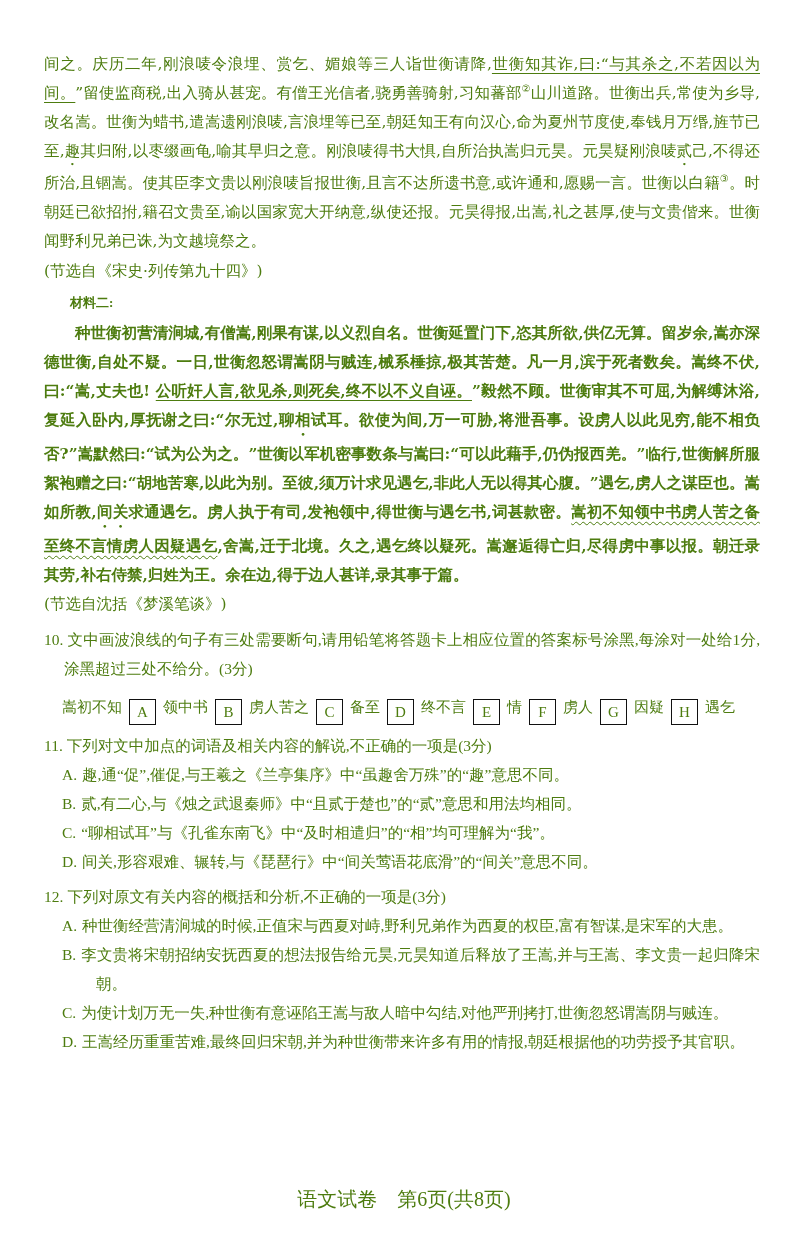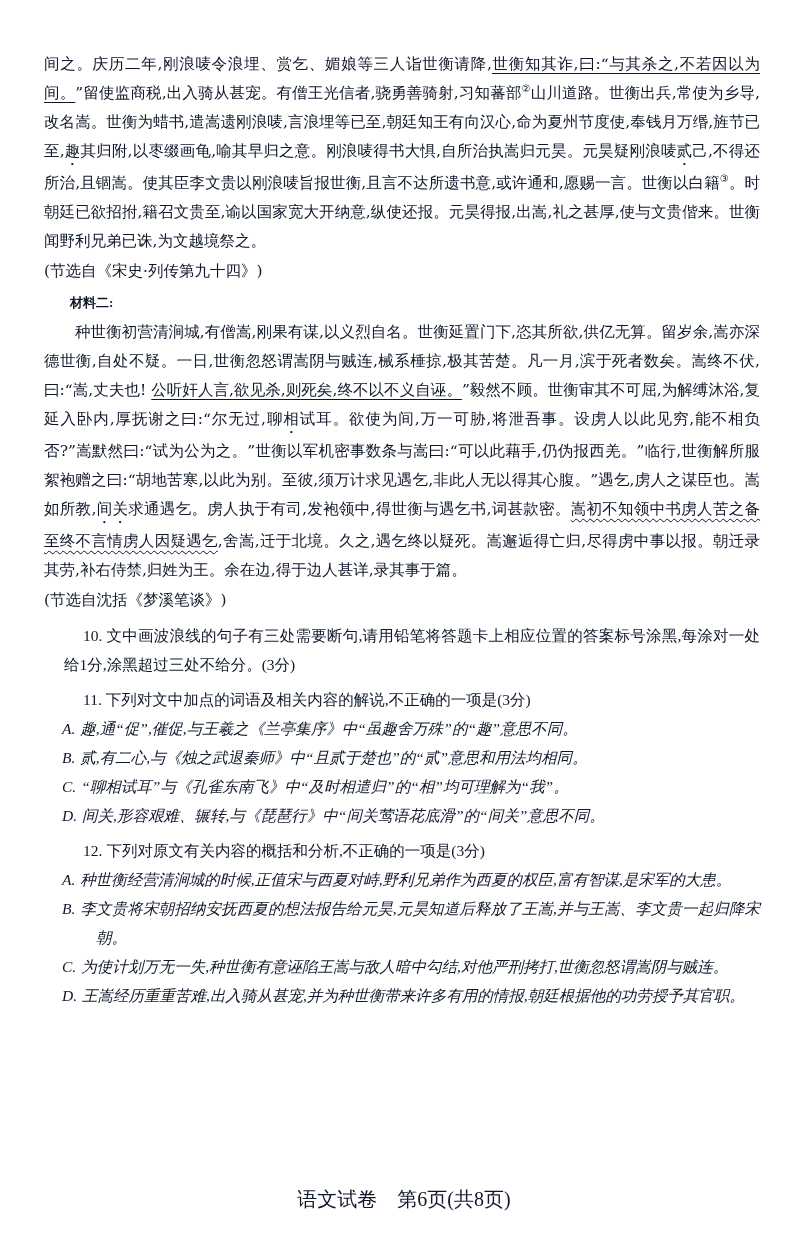--- a/index.html
+++ b/index.html
@@ -5,31 +5,31 @@
   html,body{margin:0;padding:0;background:#ffffff;}
   .page{
     position:relative;
     width:800px;
     height:1251px;
     margin:0 auto;
     background:#ffffff;
     box-sizing:border-box;
     padding:50px 40px 12px 44px;
     font-family:"Liberation Serif", serif;
-    color:#0f172a;
+    color:#4d7c0f;
     overflow:hidden;
   }
   p{margin:0;padding:0;}
   .passage{
     font-size:15.5px;
     line-height:29px;
     text-align:justify;
     font-family:"DejaVu Serif", serif;
   }
-  .passage.indent{text-indent:2em;}
+  .passage.indent{text-indent:2em;font-weight:bold;}
   .attribution{
     font-size:15.5px;
     line-height:30px;
     padding-right:8px;
     font-family:"DejaVu Serif", serif;
   }
   .material-label{
     font-size:13px;
     line-height:30px;
     font-weight:bold;
@@ -52,21 +52,21 @@
   }
   sup{font-size:10px;line-height:0;vertical-align:super;}
   .question{margin-top:6px;}
   .qstem{
     font-size:15.5px;
     line-height:29px;
     text-align:justify;
     padding-left:20px;
     text-indent:-20px;
   }
-  .qnum{padding-right:4px;margin-left:39px;}
+  .qnum{padding-right:4px;}
   .segrow{
     margin-top:7px;
     margin-left:18px;
     font-size:15px;
     line-height:34px;
     font-family:"DejaVu Serif", serif;
     white-space:nowrap;
   }
   .ansbox{
     display:inline-block;
@@ -79,21 +79,20 @@
     vertical-align:-5px;
     font-size:15px;
     font-family:"Liberation Serif", serif;
   }
   .option{
     font-size:15.5px;
     line-height:29px;
     text-align:justify;
     padding-left:52px;
     text-indent:-34px;
-    font-style:italic;
   }
   .opt-label{padding-right:5px;}
   .footer{
     position:absolute;
     left:4px;
     bottom:38px;
     width:100%;
     text-align:center;
     font-size:20px;
   }
@@ -109,33 +108,34 @@
 
   <p class="material-label">材料二:</p>
 
   <p class="passage indent"><span>种世衡初营清涧城,有僧嵩,刚果有谋,以义烈自名。世衡延置门下,恣其所欲,供亿无算。留岁余,嵩亦深德世衡,自处不疑。一日,世衡忽怒谓嵩阴与贼连,械系棰掠,极其苦楚。凡一月,滨于死者数矣。嵩终不伏,曰:“嵩,丈夫也! </span><span class="uline">公听奸人言,欲见杀,则死矣,终不以不义自诬。</span><span>”毅然不顾。世衡审其不可屈,为解缚沐浴,复延入卧内,厚抚谢之曰:“尔无过,聊</span><span class="dotem">相</span><span>试耳。欲使为间,万一可胁,将泄吾事。设虏人以此见穷,能不相负否?”嵩默然曰:“试为公为之。”世衡以军机密事数条与嵩曰:“可以此藉手,仍伪报西羌。”临行,世衡解所服絮袍赠之曰:“胡地苦寒,以此为别。至彼,须万计求见遇乞,非此人无以得其心腹。”遇乞,虏人之谋臣也。嵩如所教,</span><span class="dotem">间关</span><span>求通遇乞。虏人执于有司,发袍领中,得世衡与遇乞书,词甚款密。</span><span class="wavy">嵩初不知领中书虏人苦之备至终不言情虏人因疑遇乞</span><span>,舍嵩,迁于北境。久之,遇乞终以疑死。嵩邂逅得亡归,尽得虏中事以报。朝迁录其劳,补右侍禁,归姓为王。余在边,得于边人甚详,录其事于篇。</span></p>
 
   <p class="attribution">(节选自沈括《梦溪笔谈》)</p>
 
 
   <div class="question">
     <p class="qstem"><span class="qnum">10.</span><span>文中画波浪线的句子有三处需要断句,请用铅笔将答题卡上相应位置的答案标号涂黑,每涂对一处给1分,涂黑超过三处不给分。(3分)</span></p>
+    <p class="segrow"><span>嵩初不知</span><span class="ansbox">A</span><span>领中书</span><span class="ansbox">B</span><span>虏人苦之</span><span class="ansbox">C</span><span>备至</span><span class="ansbox">D</span><span>终不言</span><span class="ansbox">E</span><span>情</span><span class="ansbox">F</span><span>虏人</span><span class="ansbox">G</span><span>因疑</span><span class="ansbox">H</span><span>遇乞</span></p>
   </div>
 
   <div class="question">
     <p class="qstem"><span class="qnum">11.</span><span>下列对文中加点的词语及相关内容的解说,不正确的一项是(3分)</span></p>
     <p class="option"><span class="opt-label">A.</span><span>趣,通“促”,催促,与王羲之《兰亭集序》中“虽趣舍万殊”的“趣”意思不同。</span></p>
     <p class="option"><span class="opt-label">B.</span><span>贰,有二心,与《烛之武退秦师》中“且贰于楚也”的“贰”意思和用法均相同。</span></p>
     <p class="option"><span class="opt-label">C.</span><span>“聊相试耳”与《孔雀东南飞》中“及时相遣归”的“相”均可理解为“我”。</span></p>
     <p class="option"><span class="opt-label">D.</span><span>间关,形容艰难、辗转,与《琵琶行》中“间关莺语花底滑”的“间关”意思不同。</span></p>
   </div>
 
   <div class="question">
     <p class="qstem"><span class="qnum">12.</span><span>下列对原文有关内容的概括和分析,不正确的一项是(3分)</span></p>
     <p class="option"><span class="opt-label">A.</span><span>种世衡经营清涧城的时候,正值宋与西夏对峙,野利兄弟作为西夏的权臣,富有智谋,是宋军的大患。</span></p>
     <p class="option"><span class="opt-label">B.</span><span>李文贵将宋朝招纳安抚西夏的想法报告给元昊,元昊知道后释放了王嵩,并与王嵩、李文贵一起归降宋朝。</span></p>
     <p class="option"><span class="opt-label">C.</span><span>为使计划万无一失,种世衡有意诬陷王嵩与敌人暗中勾结,对他严刑拷打,世衡忽怒谓嵩阴与贼连。</span></p>
-    <p class="option"><span class="opt-label">D.</span><span>王嵩经历重重苦难,出入骑从甚宠,并为种世衡带来许多有用的情报,朝廷根据他的功劳授予其官职。</span></p>
+    <p class="option"><span class="opt-label">D.</span><span>王嵩经历重重苦难,最终回归宋朝,并为种世衡带来许多有用的情报,朝廷根据他的功劳授予其官职。</span></p>
   </div>
 
   <p class="footer">语文试卷　第6页(共8页)</p>
 
 </div>
 
 </body></html>

